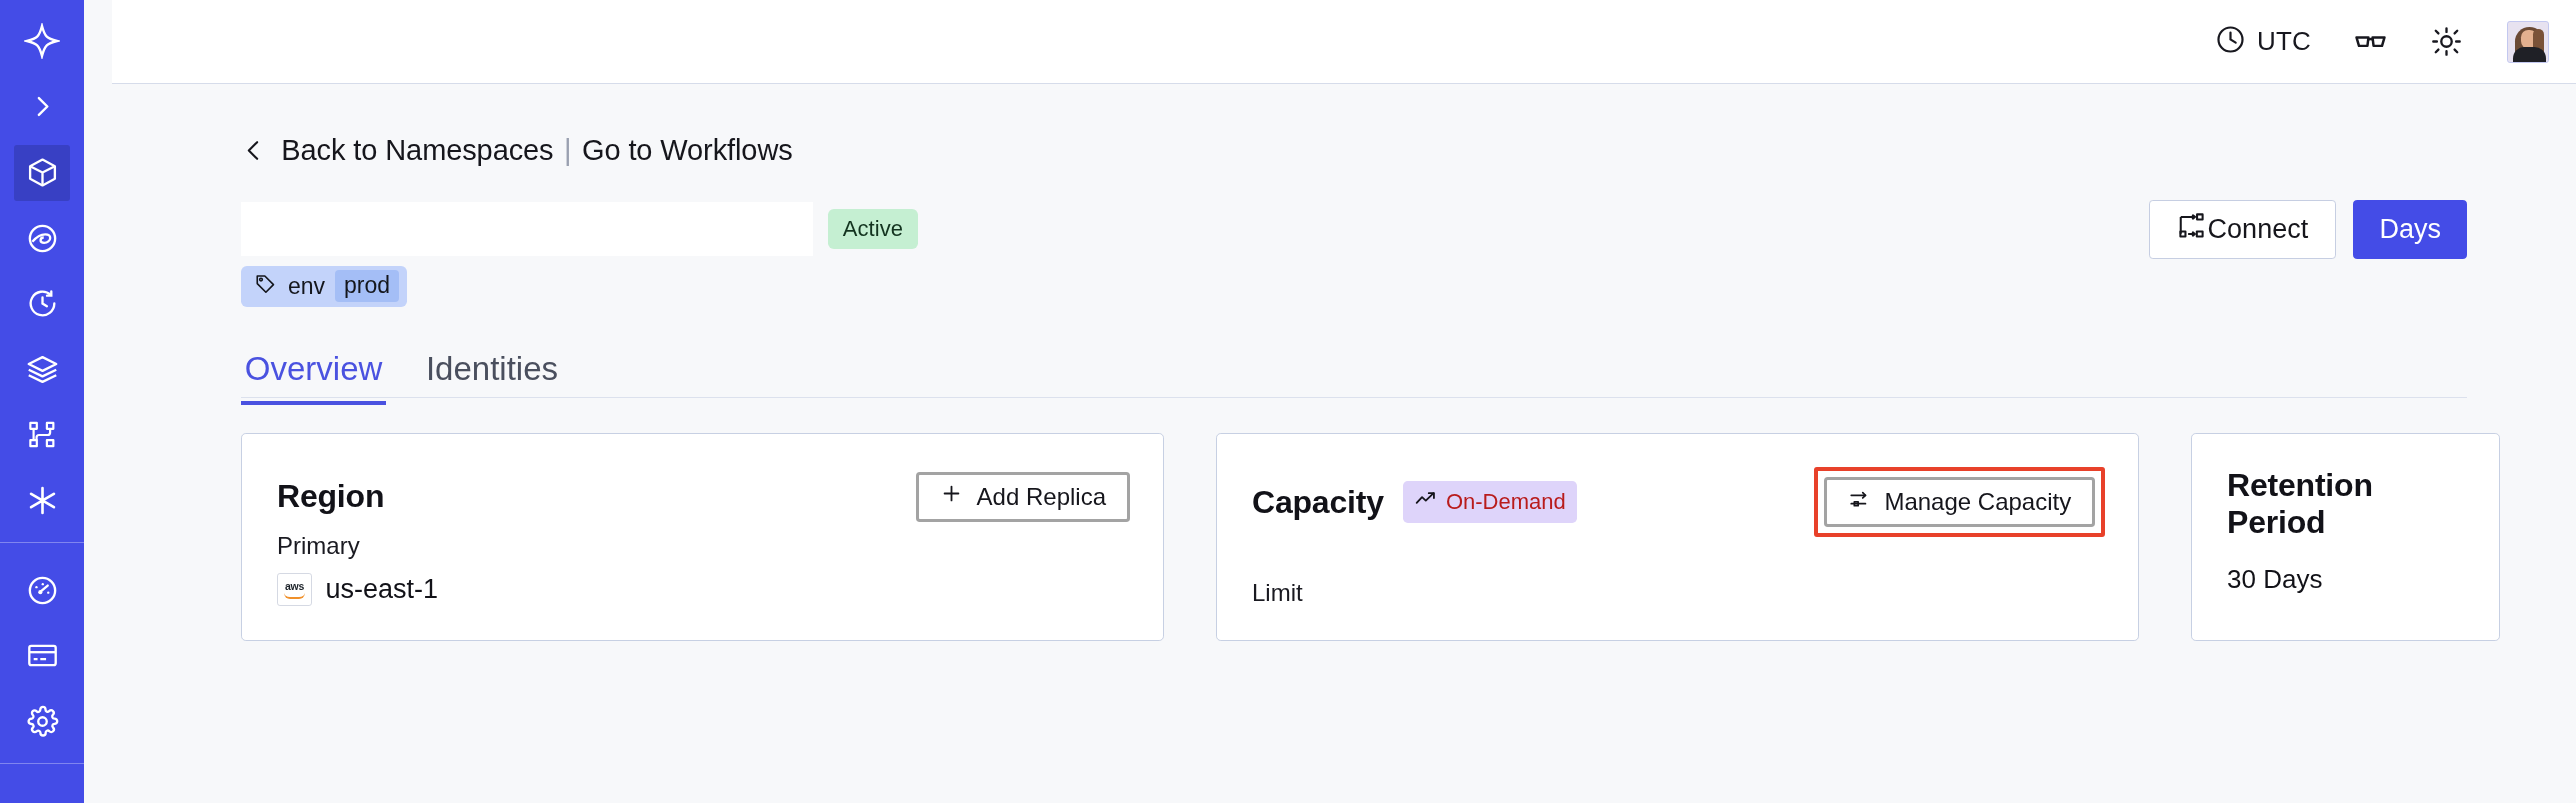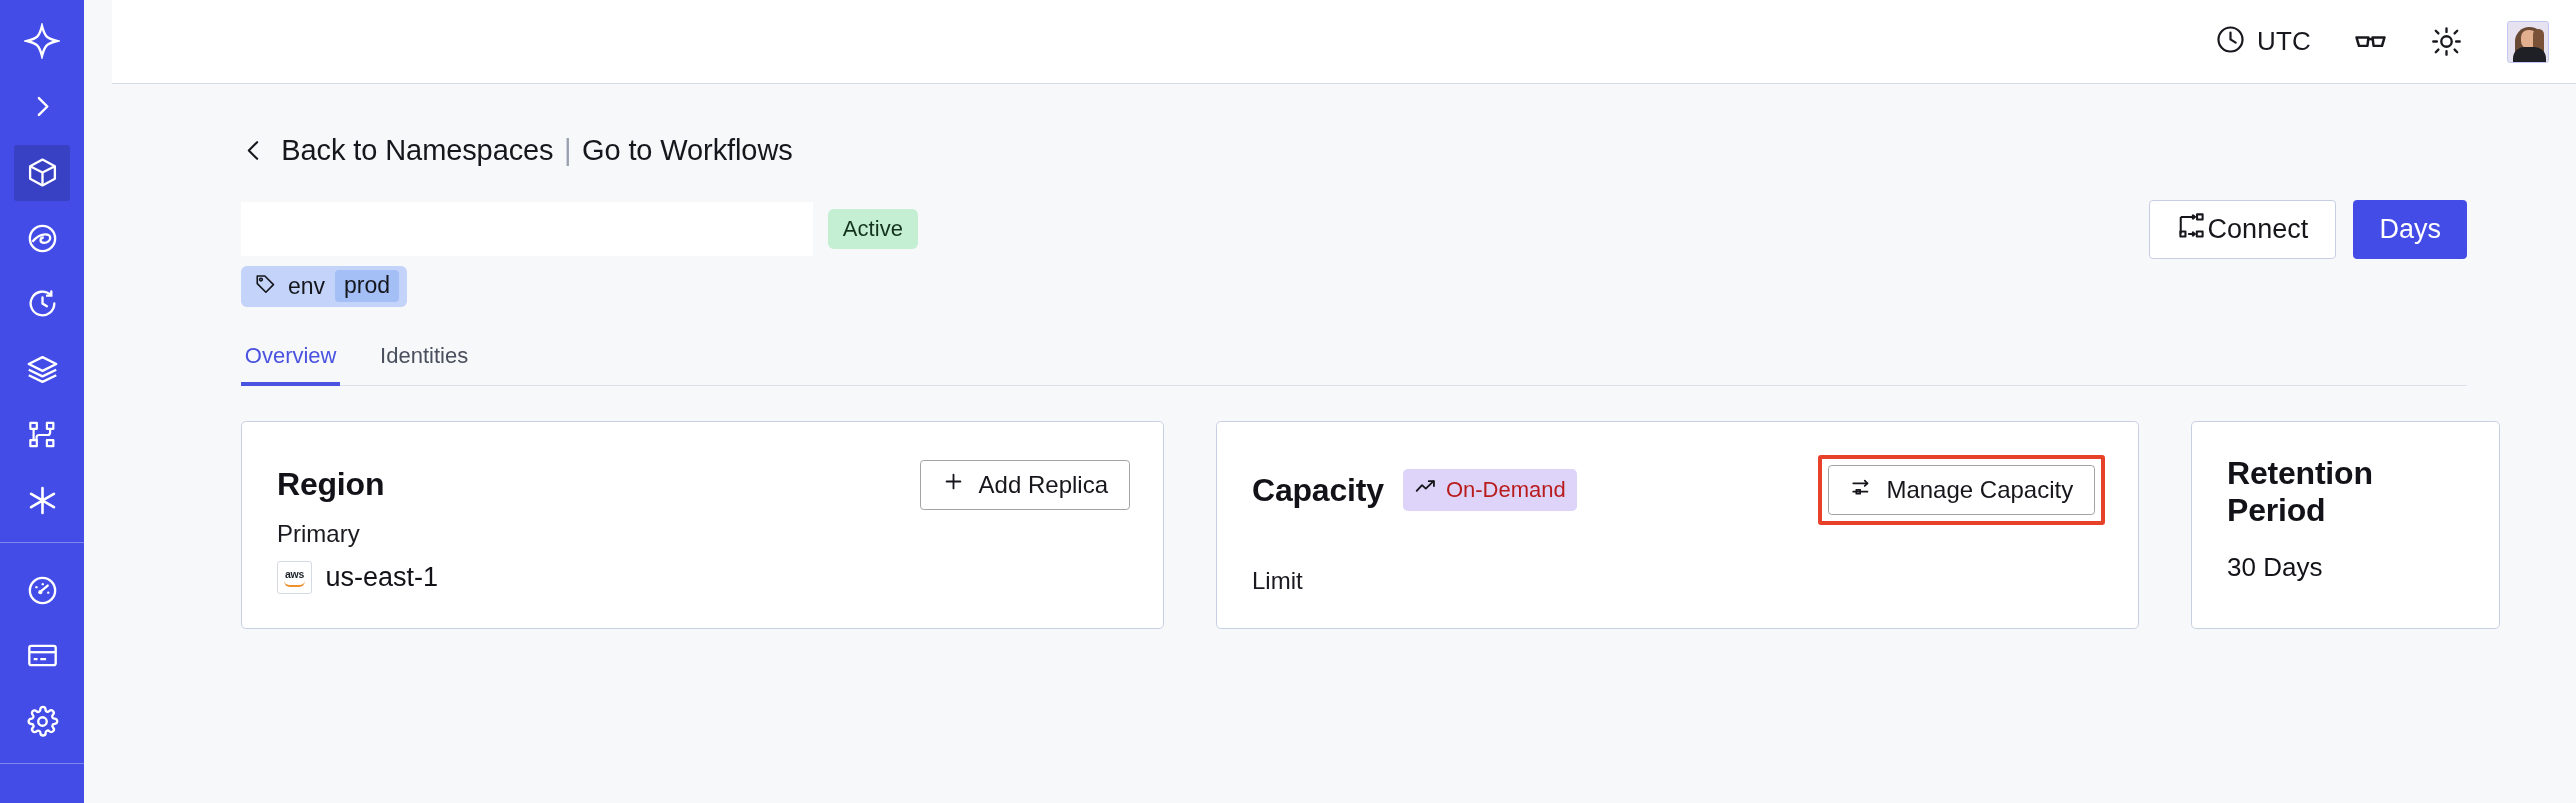--- a/index.html
+++ b/index.html
@@ -211,25 +211,25 @@
 
   
   #tabs {
     margin-top: 35px;
     display: flex;
     gap: 36px;
     border-bottom: 1px solid #DCE1ED;
     position: relative;
   }
   .tab {
-    font-size: 22px;
+    font-size: 33px;
     color: #4A4F5E;
     padding: 0 3.8px 17.3px;
     position: relative;
-    top: 1px;
+    top: 8px;
   }
   .tab.active { color: #4A52E0; }
   .tab.active:after {
     content: "";
     position: absolute;
     left: 0; right: 0; bottom: 0;
     height: 3.8px;
     background: #4A52E0;
   }
 
@@ -276,21 +276,21 @@
     margin-left: 19px;
     white-space: nowrap;
   }
   .card-head-action { margin-left: auto; display: flex; align-items: center; }
   .btn-sm {
     display: inline-flex;
     align-items: center;
     justify-content: center;
     gap: 13.4px;
     background: #ffffff;
-    border: 1px solid #a3a3a3;
+    border: 3px solid #a3a3a3;
     border-radius: 3.8px;
     height: 50px;
     padding: 0 21px;
     font-size: 24px;
     color: #16161C;
     white-space: nowrap;
   }
   .hl-box {
     border: 4.8px solid #E8412A;
     border-radius: 2.9px;

